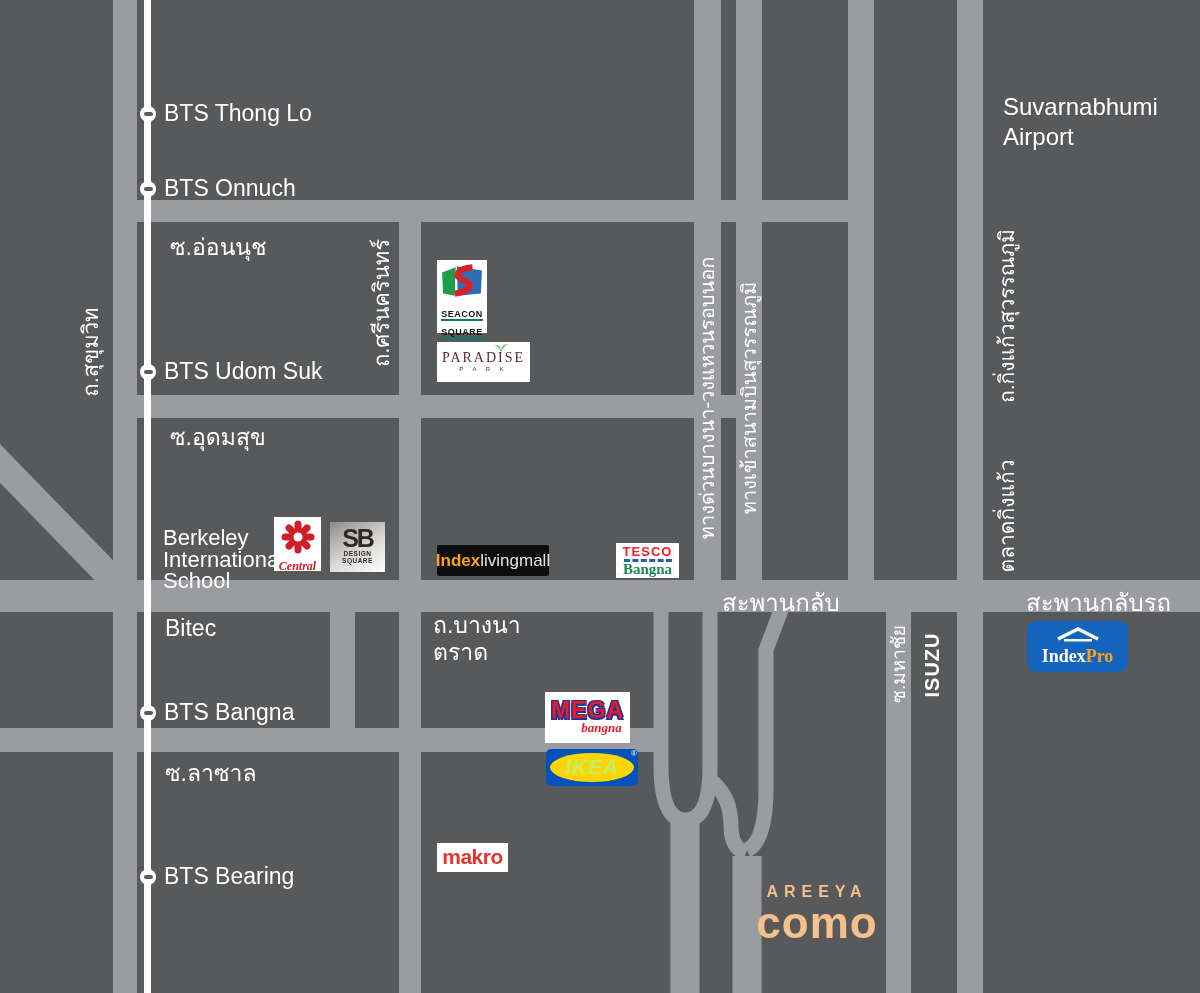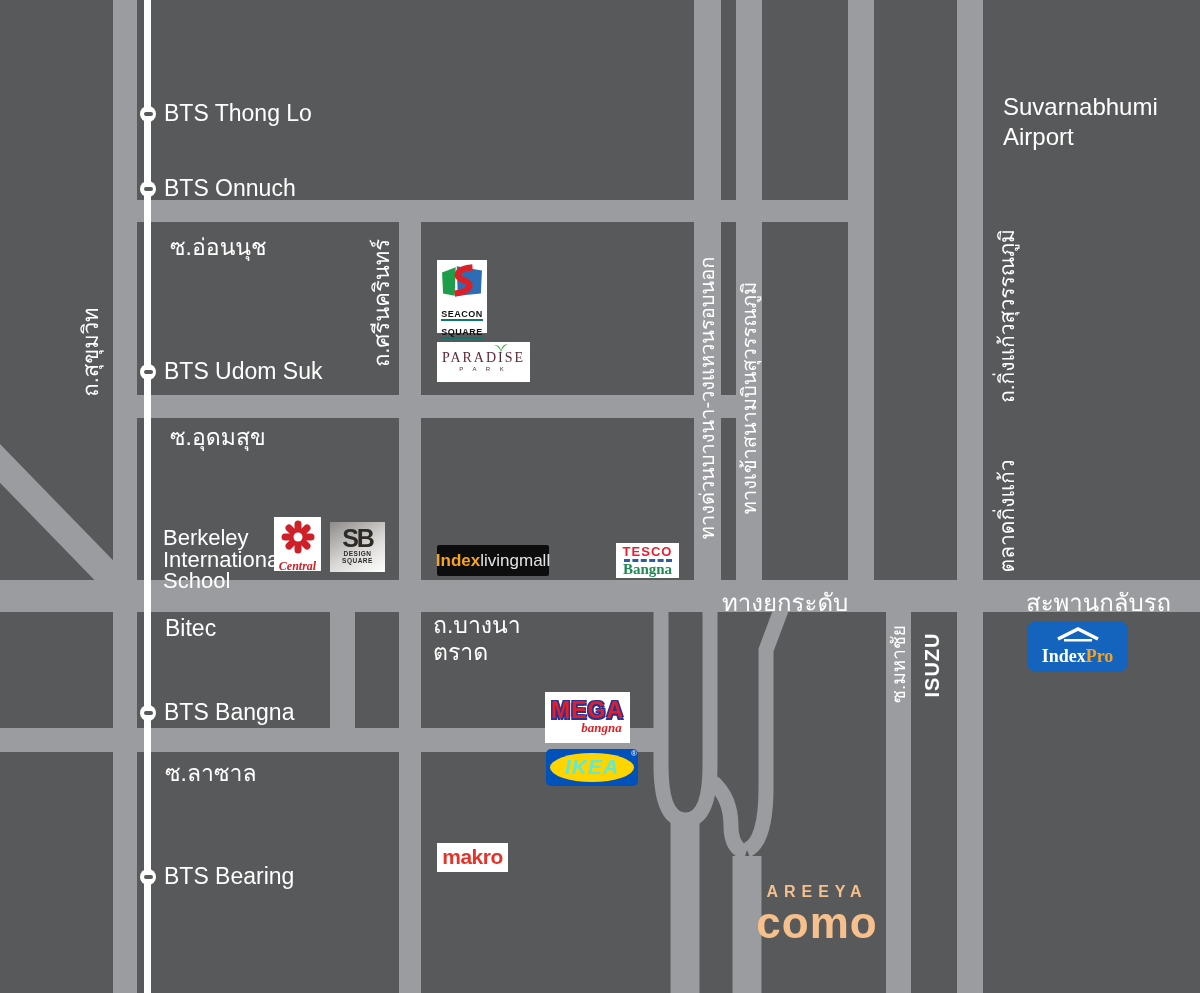--- a/index.html
+++ b/index.html
@@ -33,21 +33,21 @@
   .index-rest{color:#E3E3E3;font-weight:400;font-size:17px;}
   .tesco-top{color:#EE1C2E;font-weight:800;font-size:13px;letter-spacing:1px;line-height:13px;}
   .tesco-dash{width:48px;border-top:3px dashed #2B5DA8;margin:1px auto 0 auto;}
   .tesco-bottom{font-family:"Liberation Serif",serif;font-weight:700;color:#1B8A53;font-size:15px;line-height:15px;}
   .mega-name{font-size:23px;font-weight:900;color:#E01F26;line-height:24px;letter-spacing:1px;
      text-shadow:-1.5px -1.5px 0 #2E3192,1.5px -1.5px 0 #2E3192,-1.5px 1.5px 0 #2E3192,1.5px 1.5px 0 #2E3192;}
   .mega-sub{font-family:"Liberation Serif",serif;font-style:italic;font-weight:700;font-size:13px;
      color:#E01F26;line-height:12px;padding-left:28px;}
   .ikea-box{background:#0051BA;border-radius:5px;}
   .ikea-ellipse{position:absolute;left:4px;top:4px;right:4px;bottom:4px;background:#FFD500;border-radius:50%;}
-  .ikea-word{position:absolute;left:0;right:0;top:6px;color:#5eead4;font-weight:900;font-style:italic;
+  .ikea-word{position:absolute;left:0;right:0;top:6px;color:#bef264;font-weight:900;font-style:italic;
      font-size:21px;letter-spacing:1px;text-align:center;}
   .ikea-reg{position:absolute;right:1px;top:0px;color:#FFFFFF;font-size:8px;}
   .makro-word{color:#E5332A;font-weight:800;font-size:21px;letter-spacing:-.5px;line-height:27px;}
   .homepro-box{background:#1464BE;border-radius:9px;padding-top:5px;}
   .homepro-word{font-family:"Liberation Serif",serif;font-weight:900;font-size:18px;line-height:18px;}
   .homepro-word .p1{color:#FFFFFF;}
   .homepro-word .p2{color:#F9A11B;}
   .areeya-brand{position:absolute;color:#F5C08C;font-size:16px;letter-spacing:6px;font-weight:600;
      width:124px;text-align:center;z-index:8;}
   .areeya-project{position:absolute;color:#F5C08C;font-size:44px;font-weight:800;letter-spacing:1px;
@@ -115,21 +115,21 @@
 
   <div class="vlbl" style="left:90px;top:352px;font-size:22px">ถ.สุขุมวิท</div>
   <div class="vlbl" style="left:381px;top:303px;font-size:22px">ถ.ศรีนครินทร์</div>
   <div class="vlbl" style="left:707px;top:398px;font-size:20px">ทางด่วนบางนา-วงแหวนรอบนอก</div>
   <div class="vlbl" style="left:749px;top:398px;font-size:20px">ทางเข้าสนามบินสุวรรณภูมิ</div>
   <div class="vlbl" style="left:898px;top:664px;font-size:19px">ซ.มหาชัย</div>
   <div class="vlbl" style="left:932px;top:665px;font-size:20px;font-weight:700;letter-spacing:1px">ISUZU</div>
   <div class="vlbl" style="left:1006px;top:316px">ถ.กิ่งแก้วสุวรรณภูมิ</div>
   <div class="vlbl" style="left:1006px;top:516px">ตลาดกิ่งแก้ว</div>
 
-  <div class="lbl onroad" style="left:722px;top:583px;font-size:24px">ทางยกระดับ</div>
+  <div class="lbl onroad" style="left:722px;top:583px;font-size:24px">สะพานกลับ</div>
   <div class="lbl onroad" style="left:1026px;top:583px;font-size:24px">สะพานกลับรถ</div>
 
   <div class="lbl" style="left:433px;top:612px;line-height:27px">
     <div>ถ.บางนา</div>
     <div>ตราด</div>
   </div>
 
   <div class="logo" style="left:437px;top:260px;width:50px;height:73px;padding-top:3px">
     <svg width="42" height="36" viewBox="0 0 40 34">
       <polygon fill="#1E9E4A" points="1,9 14,4 13,31 2,29"></polygon>

